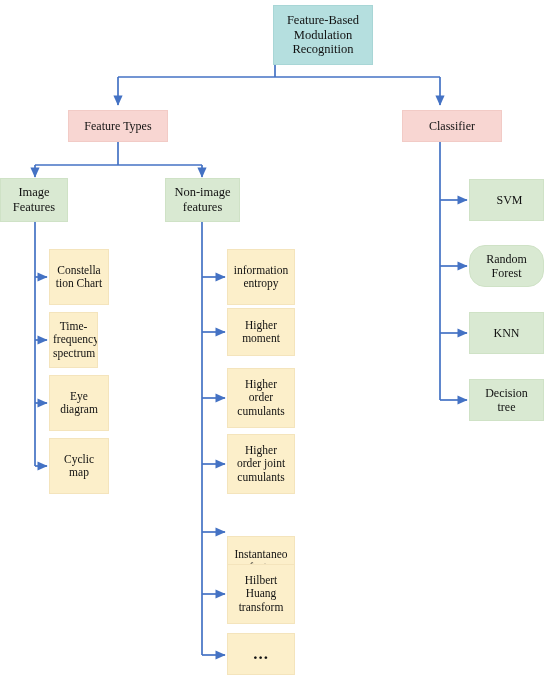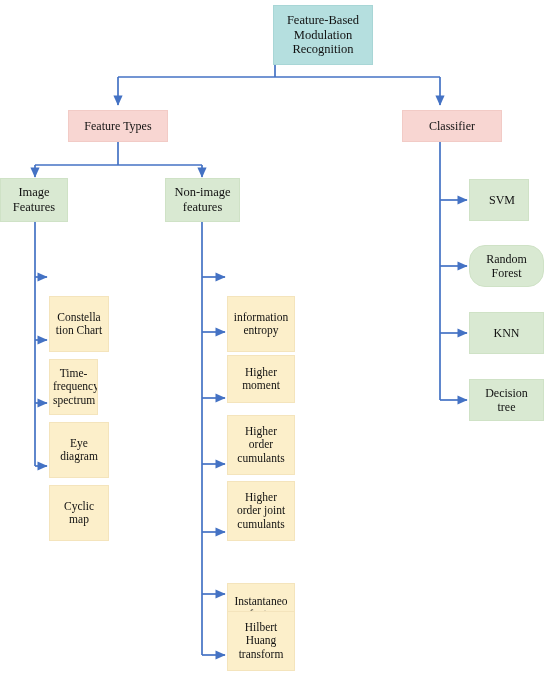--- a/index.html
+++ b/index.html
@@ -47,21 +47,20 @@
   }
   .node-group {
     background: #d9e9d2;
     border: 1px solid #cfe2c6;
     font-size: 12.5px;
   }
   .node-leaf-yellow {
     background: #fcefca;
     border: 1px solid #f4e4bc;
     font-size: 11.5px;
-    margin-top: 47px;
   }
   .node-leaf-green {
     background: #d9e9d2;
     border: 1px solid #cfe2c6;
     font-size: 12px;
   }
   .node-ellipsis {
     font-size: 17px;
     letter-spacing: 1px;
     font-weight: bold;
@@ -194,21 +193,21 @@
   <div class="node node-leaf-yellow" style="left:227px; top:564px; width:68px; height:60px;">
     <span class="node-label">Hilbert
 Huang
 transform</span>
   </div>
 
   <div class="node node-leaf-yellow node-ellipsis" style="left:227px; top:633px; width:68px; height:42px;">
     <span class="node-label">...</span>
   </div>
 
-  <div class="node node-leaf-green" style="left:469px; top:179px; width:60px; height:42px;padding-left:9px;">
+  <div class="node node-leaf-green" style="left:469px; top:179px; width:75px; height:42px;padding-left:9px;">
     <span class="node-label">SVM</span>
   </div>
 
   <div class="node node-leaf-green" style="left:469px; top:245px; width:75px; height:42px;border-radius:16px;">
     <span class="node-label">Random
 Forest</span>
   </div>
 
   <div class="node node-leaf-green" style="left:469px; top:312px; width:75px; height:42px;">
     <span class="node-label">KNN</span>

